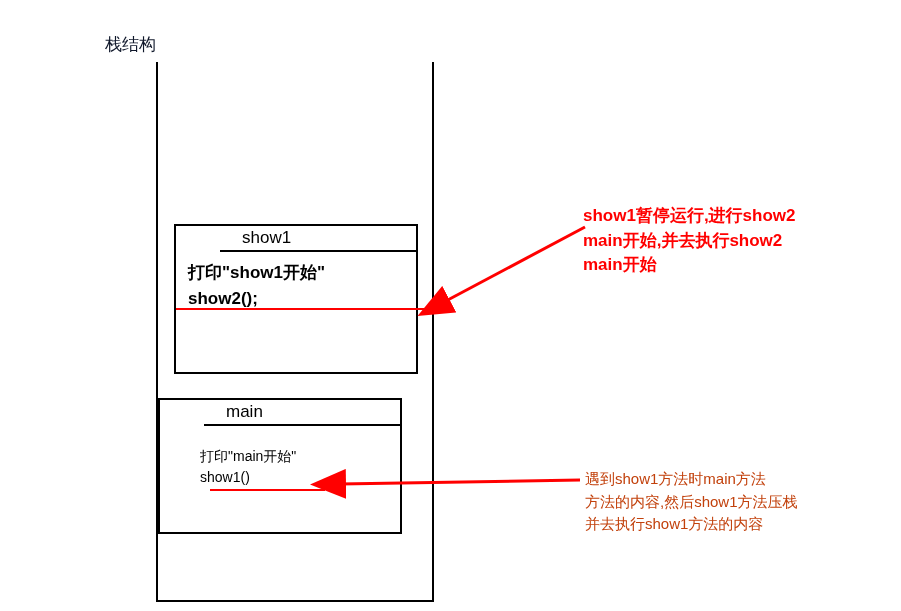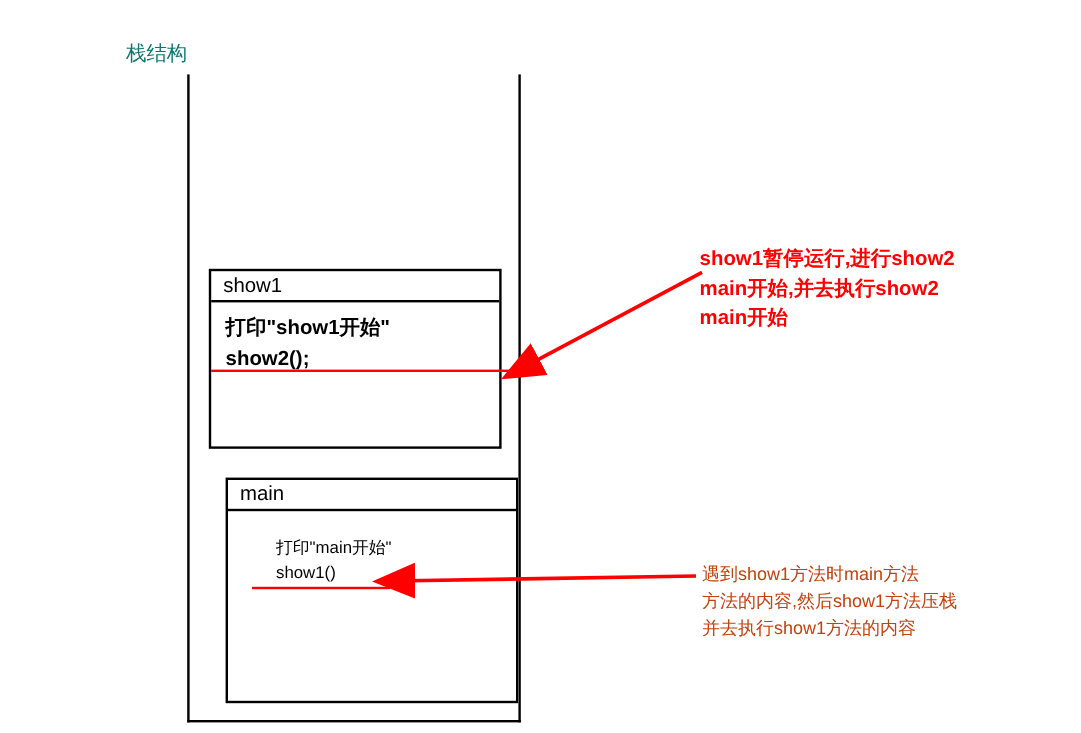--- a/index.html
+++ b/index.html
@@ -8,37 +8,38 @@
     padding: 0;
     width: 901px;
     height: 611px;
     background: #ffffff;
     font-family: "Microsoft YaHei", "SimHei", sans-serif;
     position: relative;
   }
   .title {
     position: absolute;
     font-size: 17px;
-    color: #0f766e;
+    color: #0f172a;
   }
   .stack-container {
     position: absolute;
     border: 2px solid #000;
     border-top: none;
   }
   .frame {
     position: absolute;
     border: 2px solid #000;
     background: #fff;
   }
   .frame-header {
     border-bottom: 2px solid #000;
-    padding: 2px 10px;
+    padding: 2px 22px;
     font-size: 17px;
     font-weight: normal;
+    margin-left: 44px;
   }
   .frame-body {
     padding: 8px 12px;
   }
   .frame-body .line {
     font-size: 17px;
     font-weight: bold;
     line-height: 1.5;
   }
   .frame-body .line-small {
@@ -80,21 +81,21 @@
 <div class="frame" style="left:174px; top:224px; width:244px; height:150px;">
   <div class="frame-header">show1</div>
   <div class="frame-body">
     <div class="line">打印"show1开始"</div>
     <div class="line">show2();</div>
   </div>
 </div>
 
 <div class="red-line" style="left:176px; top:308px; width:256px;"></div>
 
-<div class="frame" style="left:188px; top:398px; width:244px; height:188px;">
+<div class="frame" style="left:158px; top:398px; width:244px; height:136px;">
   <div class="frame-header">main</div>
   <div class="frame-body" style="padding-left:40px; padding-top:20px;">
     <div class="line-small">打印"main开始"</div>
     <div class="line-small">show1()</div>
   </div>
 </div>
 
 <div class="red-line" style="left:210px; top:489px; width:115px;"></div>
 
 <svg class="arrow" style="left:0; top:0; width:901px; height:611px; pointer-events:none;">

